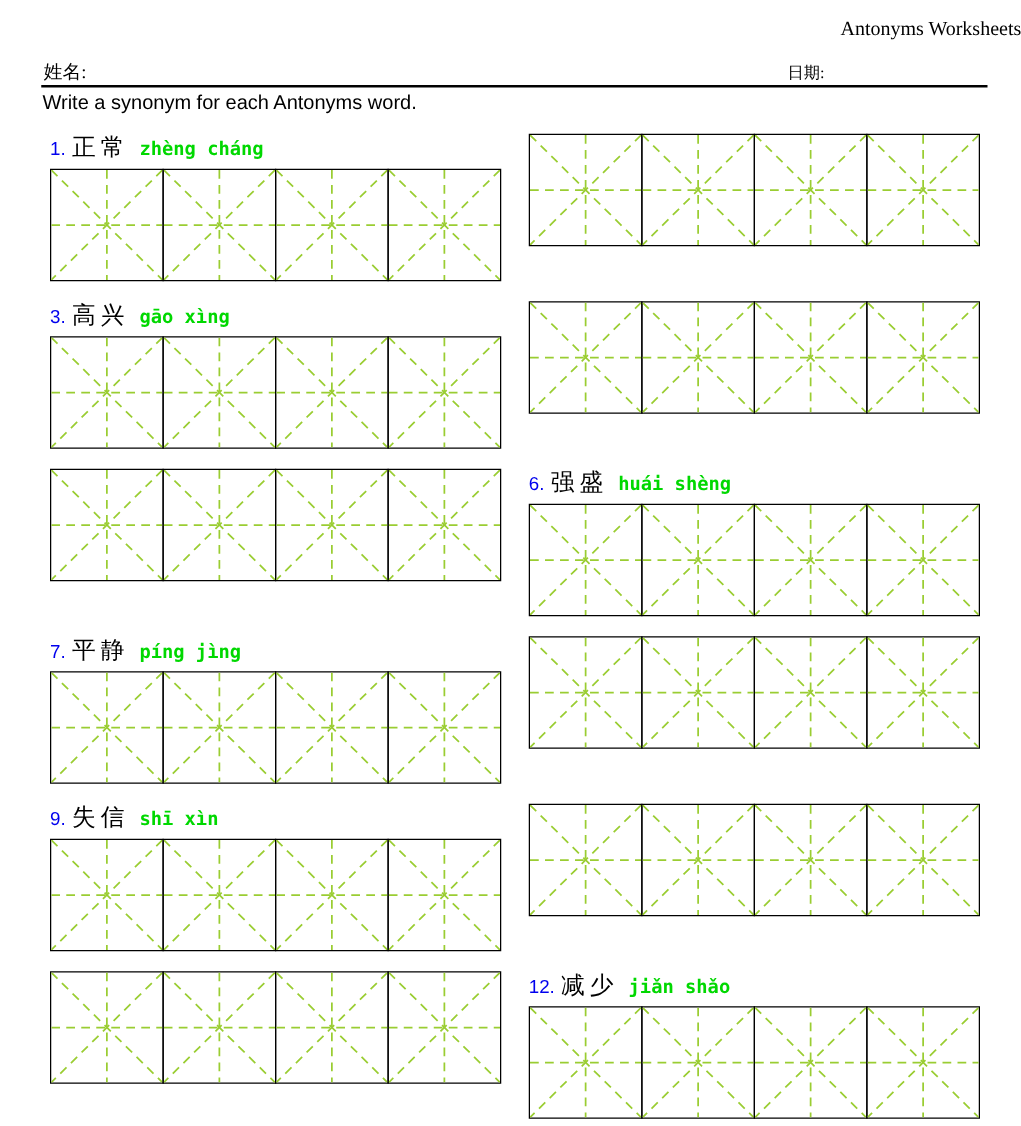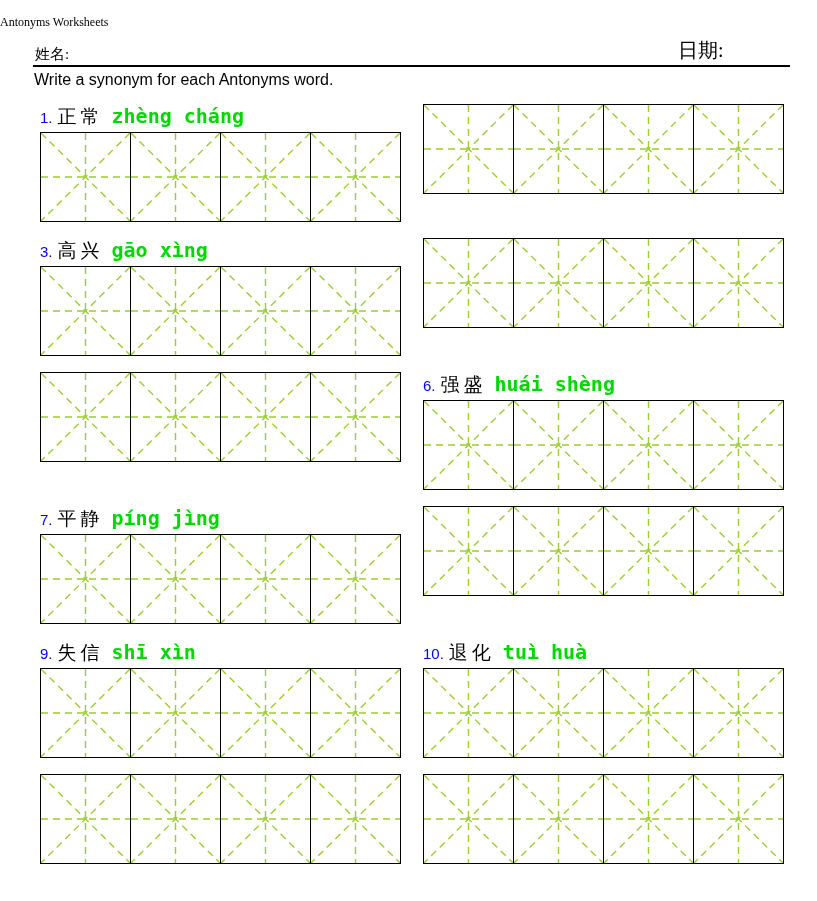--- a/index.html
+++ b/index.html
@@ -12,38 +12,37 @@
   html,body{margin:0;padding:0;}
   body{
     width:817px;height:901px;
     background:#ffffff;
     font-family:"Liberation Serif", serif;
     color:#000;
     overflow:hidden;
   }
   .page-title{
     padding-top:15px;
-    text-align:left;
-    font-size:12px;
+    text-align:right;
+    font-size:16px;
     font-family:"Liberation Serif", serif;
   }
   .header{
     position:relative;
     height:33px;
     margin:4px 27px 0 33px;
     border-bottom:2px solid #000;
   }
   .name-label{
     position:absolute;left:2px;bottom:1px;
     font-size:15px;
   }
   .date-label{
     position:absolute;left:597px;bottom:1px;
-    font-size:20px;
-    margin-left:48px;
+    font-size:13px;
   }
   .instruction{
     margin:4px 0 0 34px;
     font-family:"Liberation Sans", sans-serif;
     font-size:16px;
   }
   .content{
     margin:13px 0 0 40px;
   }
   .row{display:flex;}
@@ -61,21 +60,21 @@
   }
   .hanzi{
     font-size:19px;
     font-family:"Liberation Serif", serif;
     letter-spacing:4px;
     margin-right:4px;
   }
   .pinyin{
     font-family:"DejaVu Sans Mono", monospace;
     font-weight:bold;
-    font-size:20px;
+    font-size:15px;
     color:var(--pinyin-color);
     margin-top:22px;
   }
   .boxes{
     display:flex;
     margin-top:2px;
     margin-bottom:14px;
   }
   .box{
     width:91px;height:90px;
@@ -522,24 +521,20 @@
                 <line x1="44.5" y1="0" x2="44.5" y2="88"></line>
                 <line x1="0" y1="0" x2="89" y2="88"></line>
                 <line x1="89" y1="0" x2="0" y2="88"></line>
               </g>
             </svg>
           </div>
         </div>
   </div>
 
   <div class="item">
-    <div class="item-label">
-      <span class="num">10.</span><span class="hanzi">退化</span>
-      <span class="pinyin">tuì huà</span>
-    </div>
     <div class="boxes">
           <div class="box">
             <svg viewBox="0 0 89 88" preserveAspectRatio="none">
               <g stroke="#9acd32" stroke-width="1.4" stroke-dasharray="7,5" fill="none">
                 <line x1="0" y1="44" x2="89" y2="44"></line>
                 <line x1="44.5" y1="0" x2="44.5" y2="88"></line>
                 <line x1="0" y1="0" x2="89" y2="88"></line>
                 <line x1="89" y1="0" x2="0" y2="88"></line>
               </g>
             </svg>
@@ -617,20 +612,24 @@
                 <line x1="44.5" y1="0" x2="44.5" y2="88"></line>
                 <line x1="0" y1="0" x2="89" y2="88"></line>
                 <line x1="89" y1="0" x2="0" y2="88"></line>
               </g>
             </svg>
           </div>
         </div>
   </div>
 
   <div class="item">
+    <div class="item-label">
+      <span class="num">12.</span><span class="hanzi">减少</span>
+      <span class="pinyin">jiǎn shǎo</span>
+    </div>
     <div class="boxes">
           <div class="box">
             <svg viewBox="0 0 89 88" preserveAspectRatio="none">
               <g stroke="#9acd32" stroke-width="1.4" stroke-dasharray="7,5" fill="none">
                 <line x1="0" y1="44" x2="89" y2="44"></line>
                 <line x1="44.5" y1="0" x2="44.5" y2="88"></line>
                 <line x1="0" y1="0" x2="89" y2="88"></line>
                 <line x1="89" y1="0" x2="0" y2="88"></line>
               </g>
             </svg>

